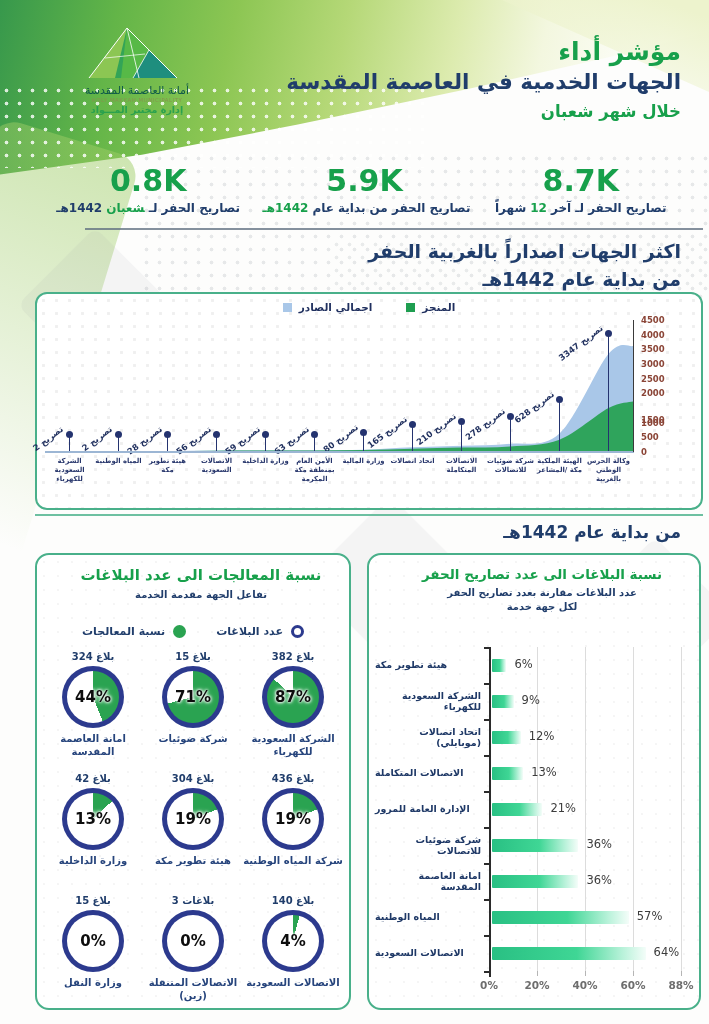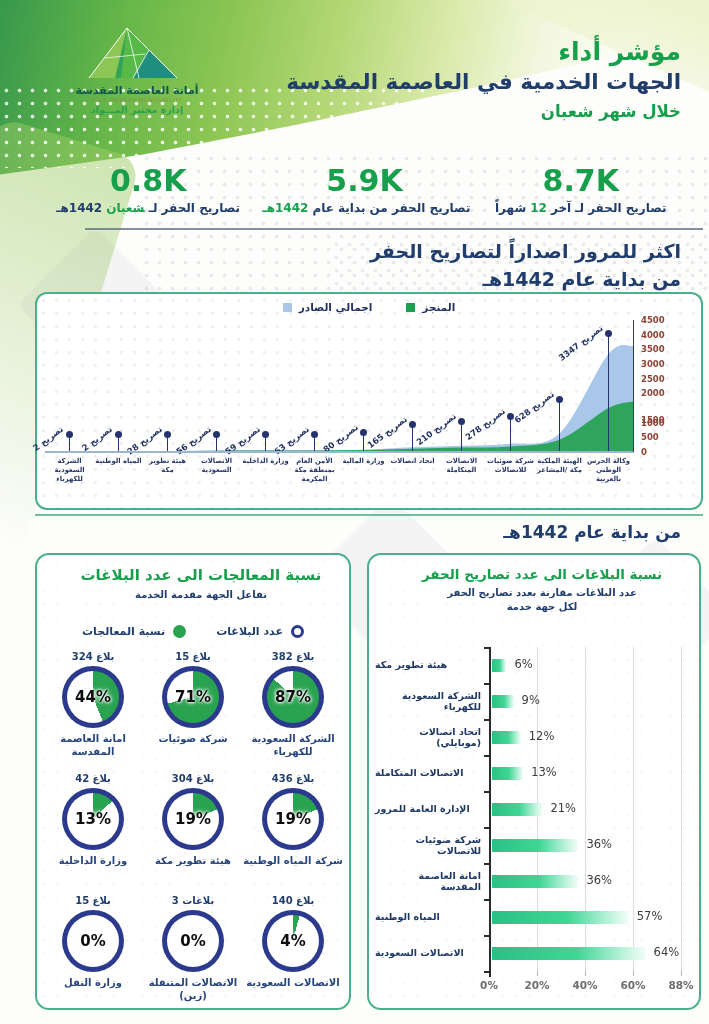--- a/index.html
+++ b/index.html
@@ -16,21 +16,21 @@
   .dots-white{position:absolute;left:0;top:84px;width:430px;height:84px;opacity:.85;
     background-image:radial-gradient(rgba(255,255,255,.95) 1.8px,transparent 2.1px);background-size:13px 13px;}
   .dots-gray{position:absolute;left:140px;top:152px;width:569px;height:140px;opacity:.4;
     background-image:radial-gradient(rgba(150,158,165,.55) 1.8px,transparent 2.1px);background-size:13px 13px;}
   .dots-gray2{position:absolute;left:330px;top:238px;width:379px;height:66px;opacity:.35;
     background-image:radial-gradient(rgba(150,158,165,.55) 1.8px,transparent 2.1px);background-size:13px 13px;}
   .diamond{position:absolute;background:rgba(140,145,150,.08);border-radius:10px;transform:rotate(45deg);}
   
   .logo{position:absolute;left:48px;top:20px;width:178px;text-align:center;}
   .logo svg{display:block;margin:0 auto;}
-  .logo-ar{font-size:11px;font-weight:bold;color:#0f5a49;margin-top:2px;}
+  .logo-ar{font-size:11px;font-weight:normal;color:#0f5a49;margin-top:2px;}
   .logo-en{font-size:5.4px;color:#86944e;letter-spacing:.55px;direction:ltr;}
   .logo-dept{font-size:9.5px;font-weight:bold;color:#2aa14e;margin-top:1px;}
   .hdr-titles{position:absolute;right:28px;top:36px;text-align:right;}
   .hdr-t1{font-size:25px;font-weight:bold;color:#17a04b;line-height:1.25;}
   .hdr-t2{font-size:21.5px;font-weight:bold;color:#203d6b;line-height:1.35;}
   .hdr-t3{font-size:16.5px;font-weight:bold;color:#17a04b;margin-top:6px;}
   
   .kpis{position:absolute;top:163px;left:0;right:0;display:flex;justify-content:space-between;padding:0 25px 0 45px;}
   .kpi{width:210px;text-align:center;}
   .kpi-value{font-size:30px;font-weight:bold;color:#17a04b;}
@@ -153,21 +153,21 @@
     <div class="kpi">
       <div class="kpi-value">0.8K</div>
       <div class="kpi-label">
         <span>تصاريح الحفر لـ</span><span class="kpi-hl">شعبان</span><span>1442هـ</span>
       </div>
     </div>
   </div>
   <div class="divider-1"></div>
 
   <div class="sec1">
-    <div>اكثر للمرور اصداراً لتصاريح الحفر</div>
+    <div>اكثر الجهات اصداراً بالغربية الحفر</div>
     <div>من بداية عام 1442هـ</div>
   </div>
 
   <div class="chart-panel">
     <div class="permits-legend">
         <div class="lgd-item">
           <span class="lgd-label">المنجز</span>
           <span class="lgd-sq" style="background: rgb(30, 158, 80);"></span>
         </div>
         <div class="lgd-item">

